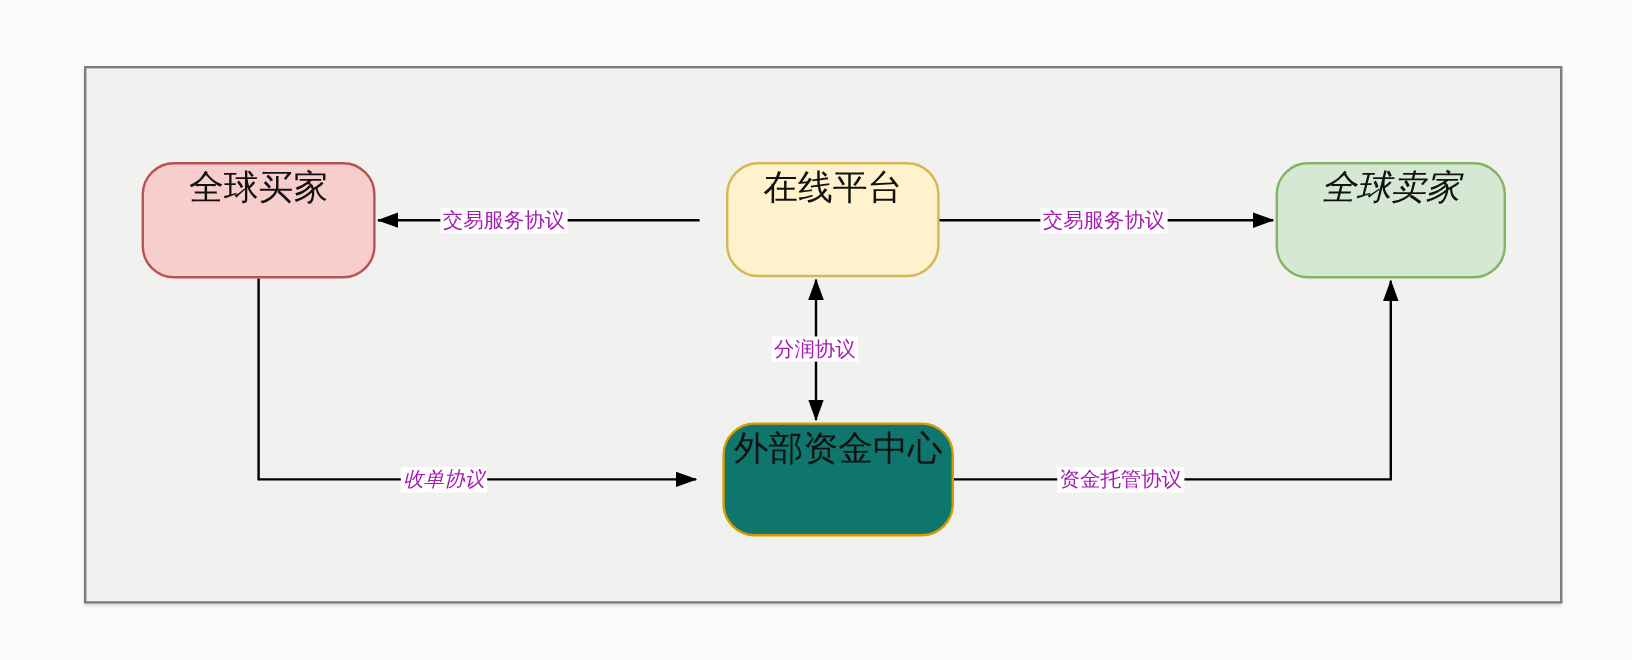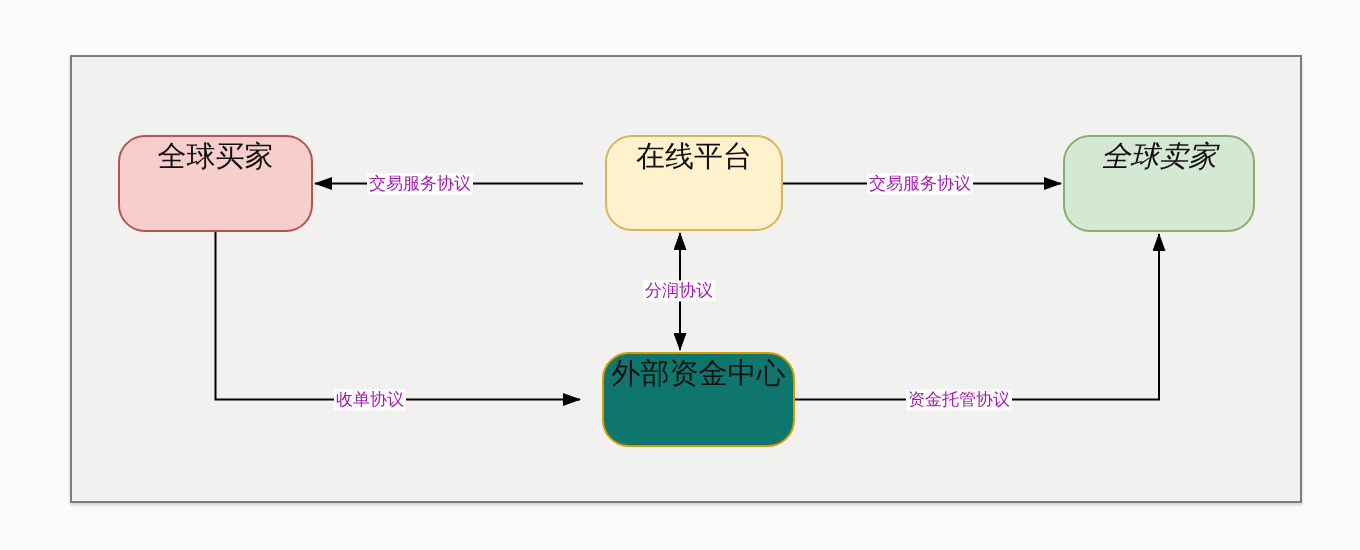--- a/index.html
+++ b/index.html
@@ -51,22 +51,22 @@
     background: #ffffff;
     color: #a21caf;
     font-size: 17px;
     line-height: 1.25;
     padding: 0 2px;
     white-space: nowrap;
   }
   .lbl-1 { left: 348px; top: 127px; }
   .lbl-2 { left: 848px; top: 127px; }
   .lbl-3 { left: 607px; top: 234px; }
-  .lbl-4 { left: 298px; top: 343px; }
-  .lbl-5 { left: 862px; top: 343px; margin-left: 25px; }
+  .lbl-4 { left: 298px; top: 343px; font-style: italic; }
+  .lbl-5 { left: 862px; top: 343px; }
 </style>
 </head>
 <body>
 
 <div class="frame">
 
   <svg class="edge-layer" viewBox="0 0 1228 444" xmlns="http://www.w3.org/2000/svg">
     <defs>
       <marker id="arrow" markerUnits="userSpaceOnUse" markerWidth="18" markerHeight="13" refX="17" refY="6.5" orient="auto-start-reverse">
         <path d="M0,0 L18,6.5 L0,13 Z" fill="#000000"></path>

